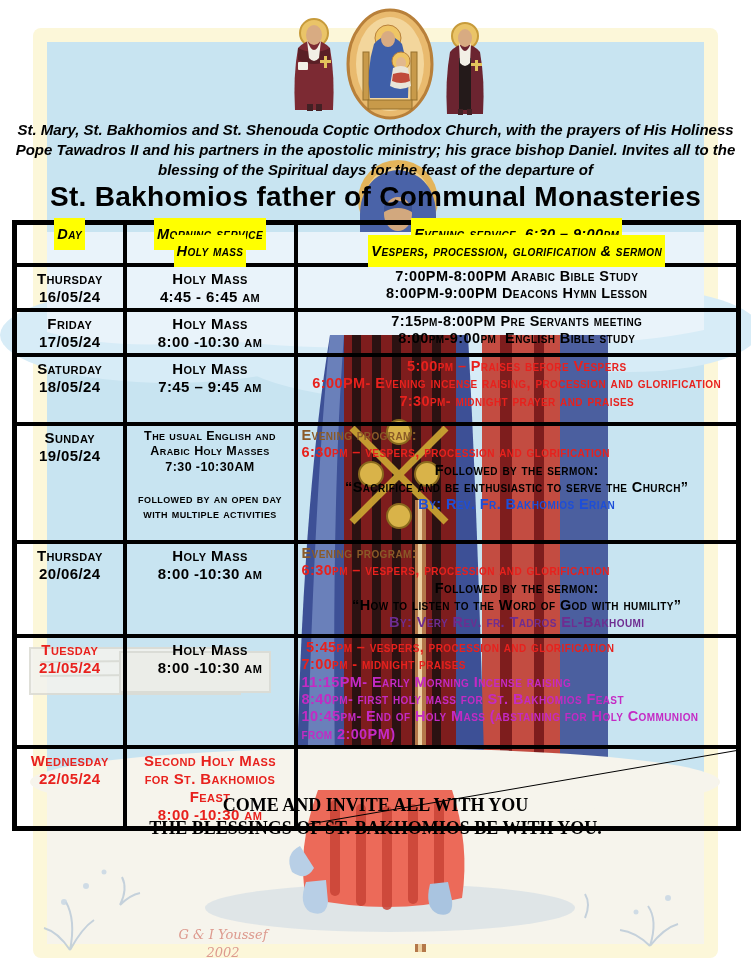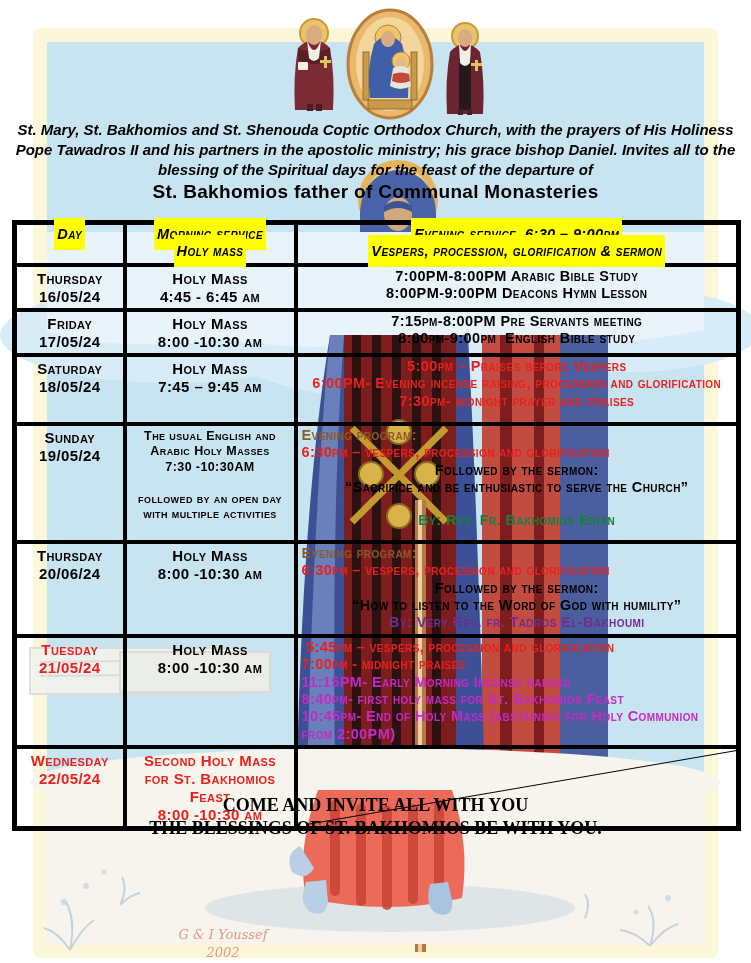--- a/index.html
+++ b/index.html
@@ -9,21 +9,21 @@
   }
   .bg{position:absolute;left:0;top:0;z-index:0;}
   .icon-abs{position:absolute;z-index:2;}
   .intro{
     position:absolute;z-index:3;top:120px;left:14px;width:723px;
     text-align:center;font-weight:bold;font-style:italic;font-size:15px;
     line-height:1.33;color:#000;
   }
   .title{
     position:absolute;z-index:3;top:181px;left:0;width:751px;text-align:center;
-    font-weight:bold;font-size:19px;letter-spacing:.3px;color:#000;
+    font-weight:bold;font-size:28px;letter-spacing:.3px;color:#000;
   }
   table.schedule{
     position:absolute;z-index:3;top:220px;left:12px;width:729px;
     border-collapse:collapse;table-layout:fixed;
     border:5px solid #000;
     background:transparent;
   }
   table.schedule td{
     border:4px solid #000;vertical-align:top;padding:1px 4px 2px;
     font-weight:bold;font-variant:small-caps;letter-spacing:.4px;
@@ -259,21 +259,21 @@
     <td class="morning-cell small" style="color: rgb(0, 0, 0);">
       <div>The usual English and Arabic Holy Masses</div>
       <div>7:30 -10:30AM</div>
       <div class="gap-top">followed by an open day with multiple activities</div>
     </td>
     <td class="evening-cell">
       <div class="ln left" style="color: rgb(138, 90, 40);">Evening program:</div>
       <div class="ln left" style="color: rgb(232, 33, 29);">6:30pm – vespers, procession and glorification</div>
       <div class="ln center" style="color: rgb(0, 0, 0);">Followed by the sermon:</div>
       <div class="ln center" style="color: rgb(0, 0, 0);">“Sacrifice and be enthusiastic to serve the Church”</div>
-      <div class="ln center" style="color: #15803d; margin-top: 16px;">By: Rev. Fr. Bakhomios Erian</div>
+      <div class="ln center" style="color: #1d4ed8;">By: Rev. Fr. Bakhomios Erian</div>
     </td>
   </tr>
 
   <tr style="height:91px;">
     <td class="day-cell" style="color: rgb(0, 0, 0);">
       <div>Thursday</div>
           <div>20/06/24</div>
     </td>
     <td class="morning-cell" style="color: rgb(0, 0, 0);">
       <div>Holy Mass</div>

